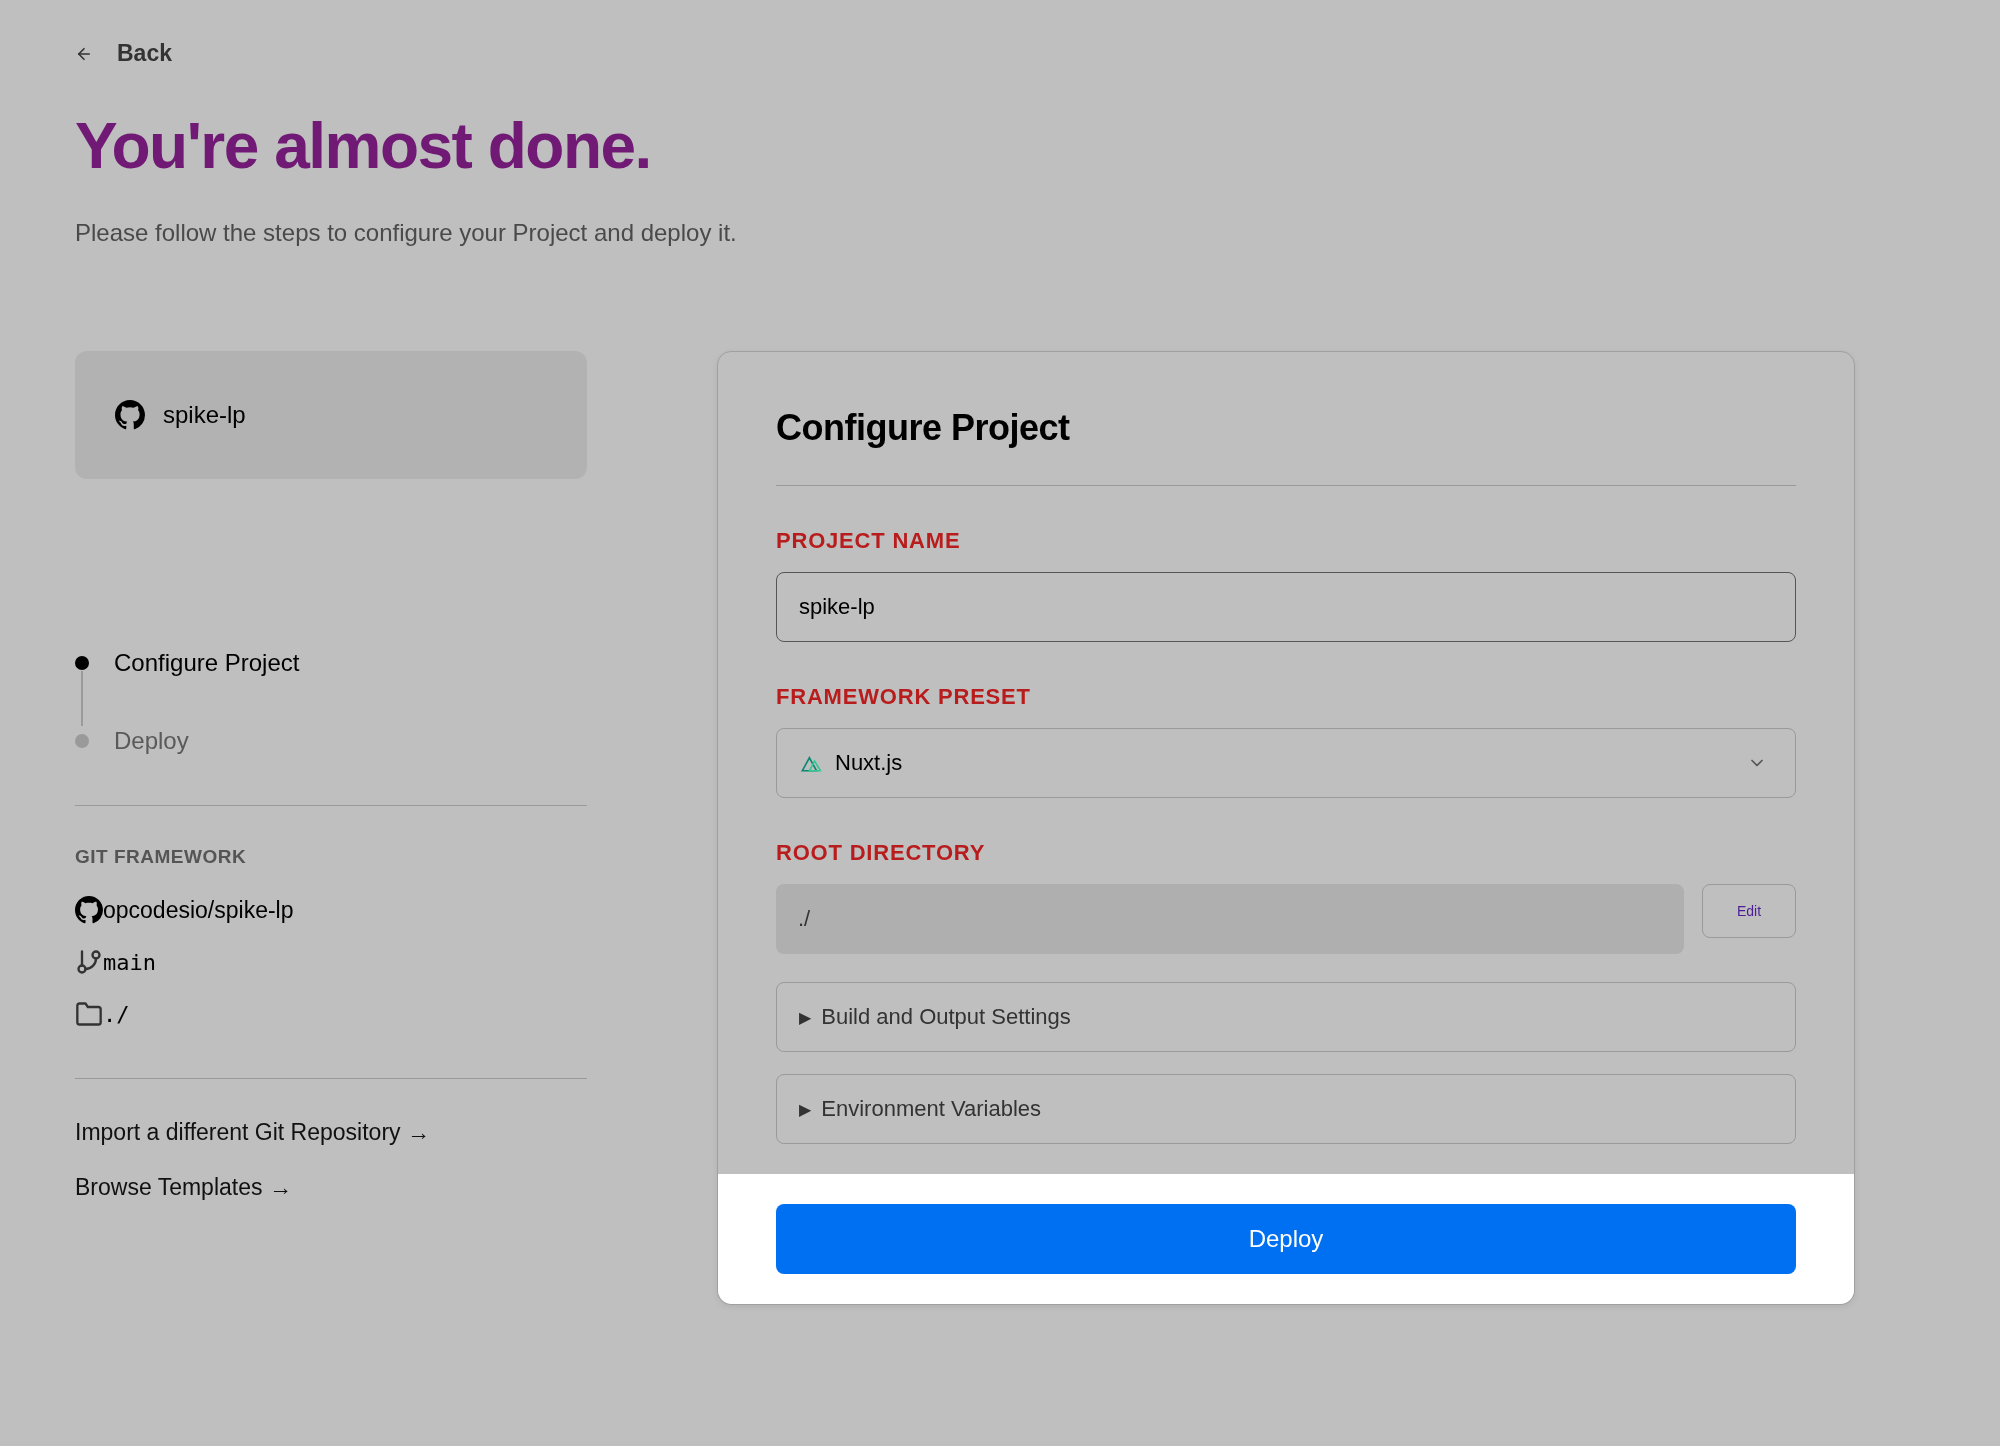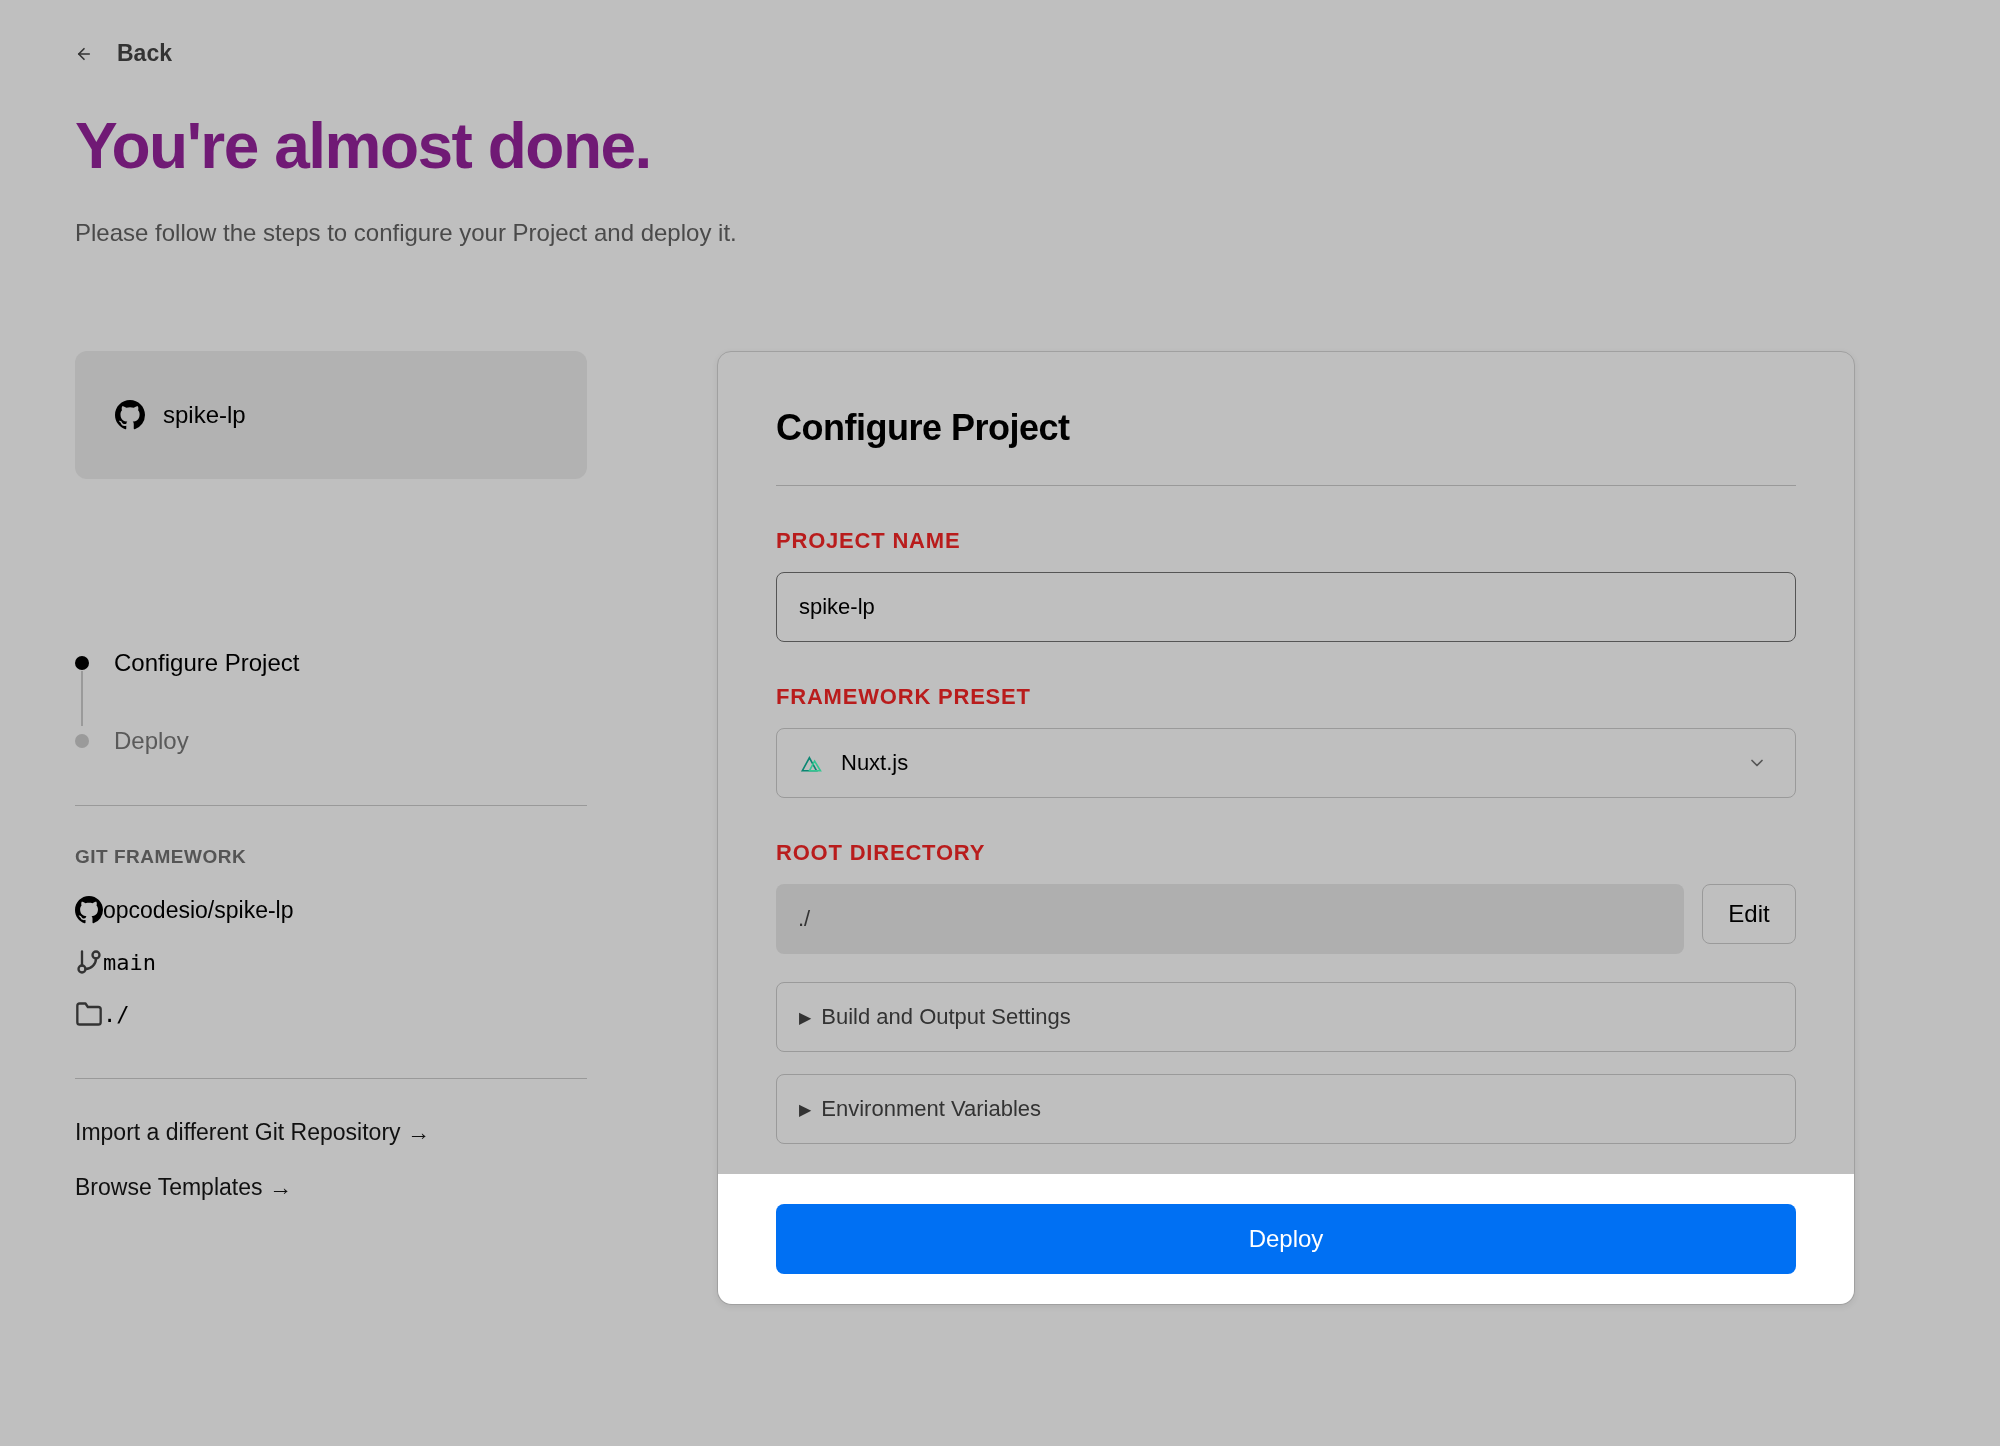--- a/index.html
+++ b/index.html
@@ -166,21 +166,21 @@
   width: 100%;
   height: 70px;
   border: 1px solid #9a9a9a;
   border-radius: 8px;
   background: #bfbfbf;
   padding: 0 22px;
   font-size: 22px;
   color: #000;
   display: flex;
   align-items: center;
-  gap: 16px;
+  gap: 10px;
   cursor: pointer;
   position: relative;
 }
 .select-box .chev {
   position: absolute;
   right: 28px;
 }
 .root-row {
   display: flex;
   gap: 18px;
@@ -191,26 +191,26 @@
   height: 70px;
   border: none;
   border-radius: 8px;
   background: #afafaf;
   padding: 0 22px;
   font-size: 22px;
   color: #333;
 }
 .edit-btn {
   width: 94px;
-  height: 60px;
+  height: 54px;
   border: 1px solid #9a9a9a;
   border-radius: 8px;
   background: transparent;
-  font-size: 24px;
-  color: #000000;
+  font-size: 14px;
+  color: #4c1d95;
   cursor: pointer;
 }
 .field-gap { margin-top: 42px; }
 .accordion {
   width: 100%;
   height: 70px;
   border: 1px solid #9a9a9a;
   border-radius: 8px;
   background: #bfbfbf;
   display: flex;

